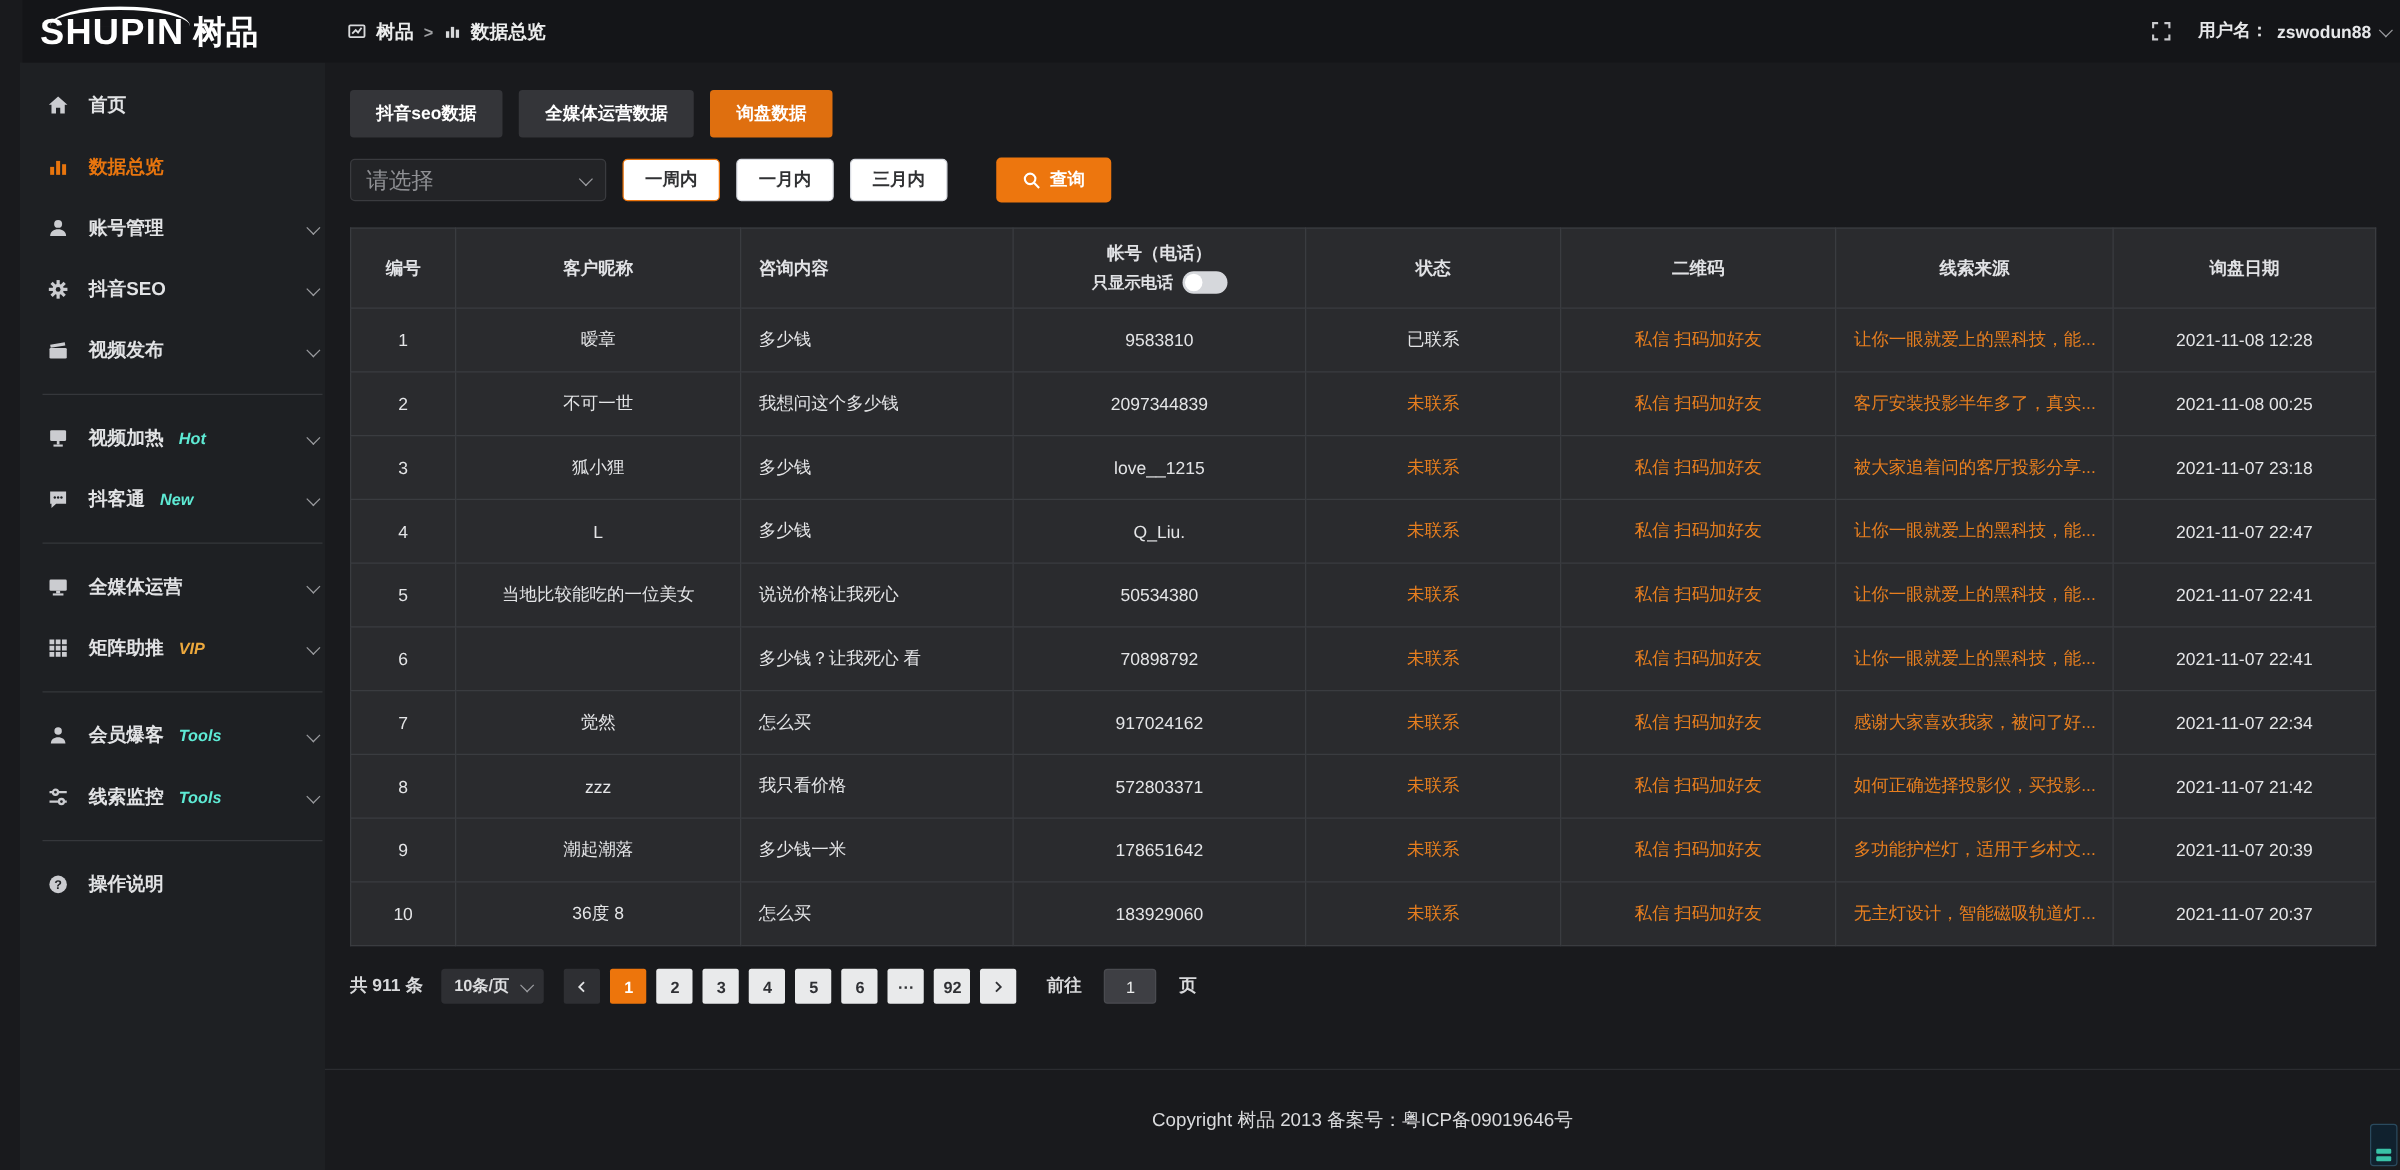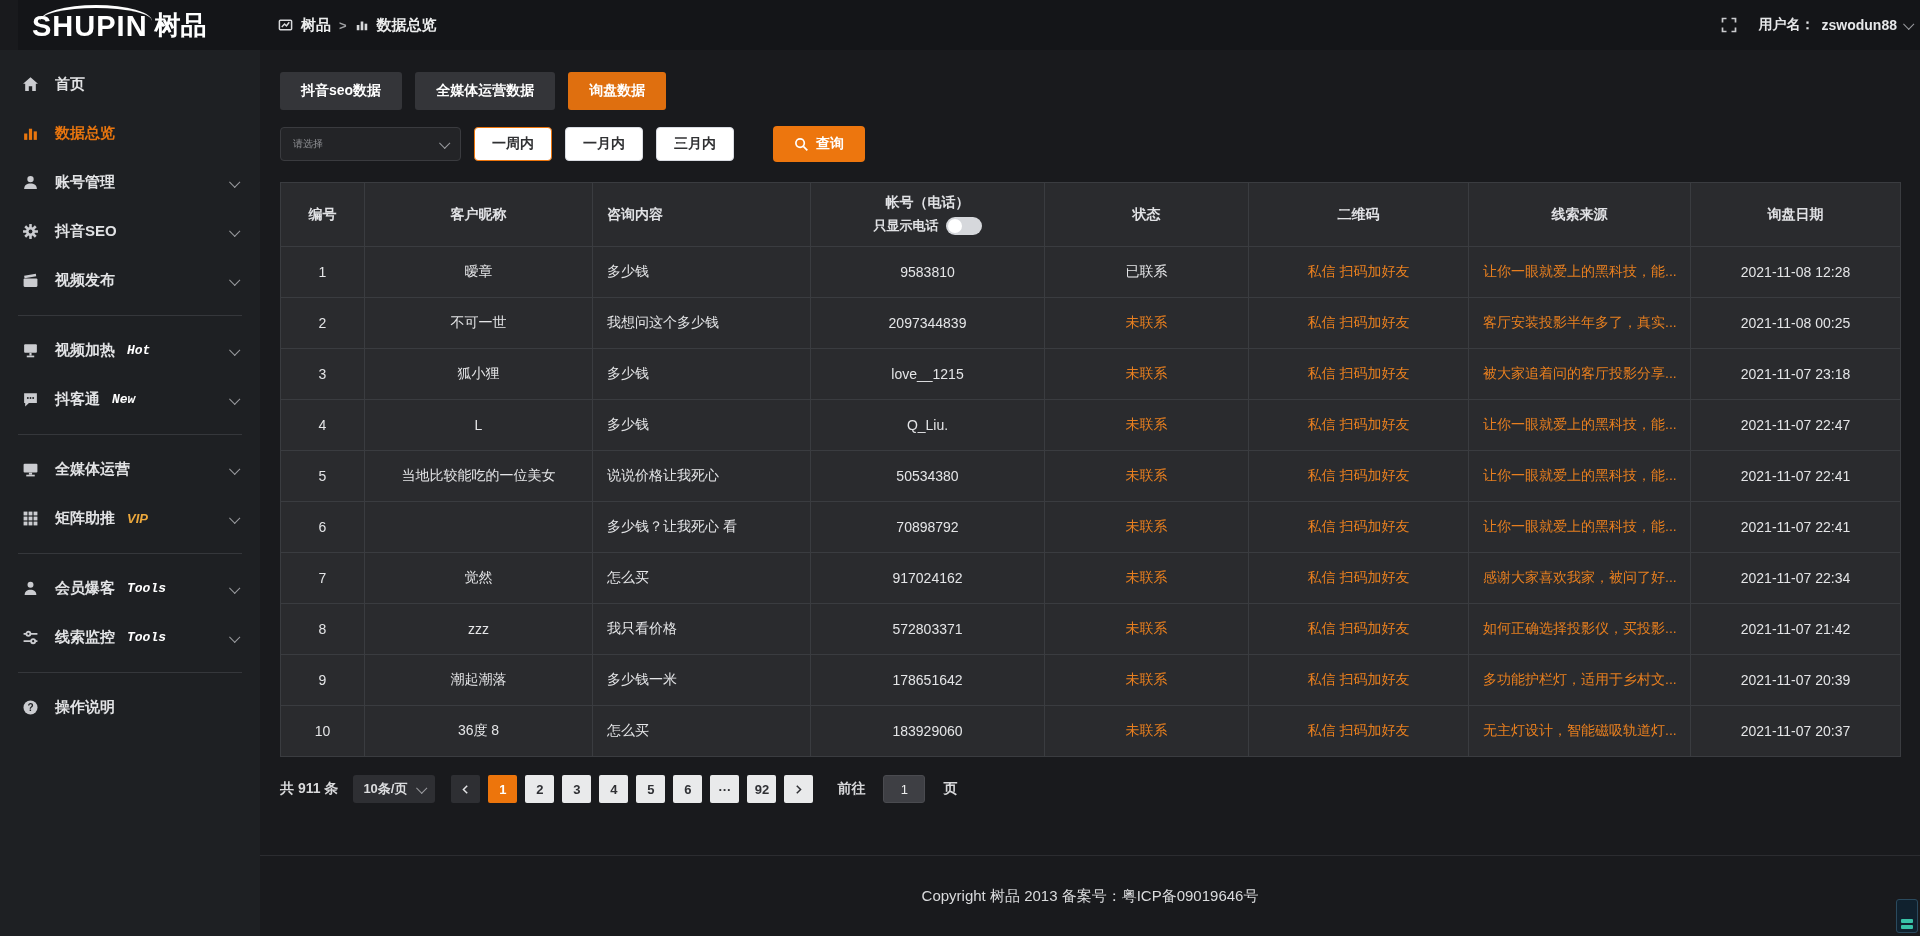--- a/index.html
+++ b/index.html
@@ -16,40 +16,40 @@
   .crumbs{display:flex;align-items:center;gap:8px;font-size:15px;font-weight:bold;color:#eceded;}
   .crumb-sep{color:#9fa0a3;font-weight:bold;font-size:13px;}
   .crumb-ic{color:#d8d9db;}
   .topbar-right{margin-left:auto;display:flex;align-items:center;gap:22px;padding-right:26px;font-size:14px;color:#e6e7e9;}
   .fullscreen{color:#c9cacd;cursor:pointer;}
   .userbox{display:flex;align-items:center;gap:7px;cursor:pointer;font-weight:bold;}
 
   .chev{width:8px;height:8px;border-right:1.6px solid #9a9b9f;border-bottom:1.6px solid #9a9b9f;transform:rotate(45deg) translateY(-1px);display:inline-block;}
 
   
-  .sidebar{position:absolute;top:50px;left:0;bottom:0;width:260px;background:#1e2023;padding-top:10px;}
+  .sidebar{position:absolute;top:50px;left:16px;bottom:0;width:260px;background:#1e2023;padding-top:10px;}
   .sb-item{height:49px;display:flex;align-items:center;padding:0 22px;font-size:15px;color:#e2e3e5;cursor:pointer;font-weight:bold;}
   .sb-icon{width:18px;margin-right:15px;color:#cbccd0;flex:none;}
   .sb-item.active,.sb-item.active .sb-icon{color:#e8750e;}
   .sb-badge{font-style:italic;font-weight:bold;font-size:13px;margin-left:12px;}
-  .sb-badge.red{color:#ffffff;font-family:Liberation Mono, monospace;}
+  .sb-badge.red{color:#5eead4;}
   .sb-badge.gold{color:#eda93d;}
   .sb-item .chev{margin-left:auto;}
   .sb-item .sb-badge + .chev{margin-left:auto;}
   .sb-divider{height:1px;background:#35373b;margin:10px 18px;}
 
   
   .main{position:absolute;top:50px;left:260px;right:0;bottom:0;background:#191a1d;padding:22px 24px 0 20px;}
 
   .tabs{display:flex;gap:13px;}
   .tab{background:#343539;color:#fff;font-size:14px;font-weight:bold;padding:10px 21px;border:none;border-radius:3px;cursor:pointer;font-family:inherit;}
   .tab.active{background:#df6f0f;}
 
   .filters{display:flex;align-items:center;margin-top:16px;gap:13px;}
-  .select{width:181px;height:34px;background:#232427;border:1px solid #3a3b3f;border-radius:4px;color:#8f9094;font-size:10px;display:flex;align-items:center;padding:0 12px;cursor:pointer;}
+  .select{width:205px;height:34px;background:#232427;border:1px solid #3a3b3f;border-radius:4px;color:#8f9094;font-size:18px;display:flex;align-items:center;padding:0 12px;cursor:pointer;}
   .select .chev{margin-left:auto;}
   .period{height:34px;padding:0 17px;background:#fff;border:1px solid #d9dce2;border-radius:4px;color:#303133;font-size:14px;font-weight:bold;cursor:pointer;font-family:inherit;}
   .period.active{border:1px solid #ed750c;}
   .search-btn{margin-left:26px;height:36px;padding:0 21px;background:#ed760e;border:none;border-radius:4px;color:#fff;font-size:14px;font-weight:bold;display:flex;align-items:center;gap:7px;cursor:pointer;font-family:inherit;}
 
   
   table{width:100%;margin-top:20px;border-collapse:collapse;table-layout:fixed;background:#2a2b2e;}
   th,td{border:1px solid #3a3c40;font-size:14px;color:#e4e5e7;text-align:center;overflow:hidden;white-space:nowrap;}
   th{height:64px;font-weight:bold;color:#e1e2e5;}
   td{height:51px;}

